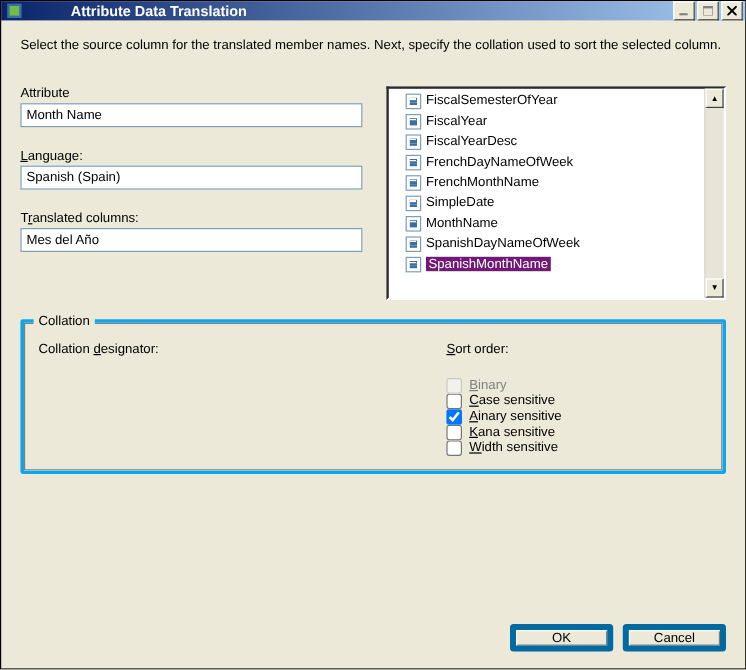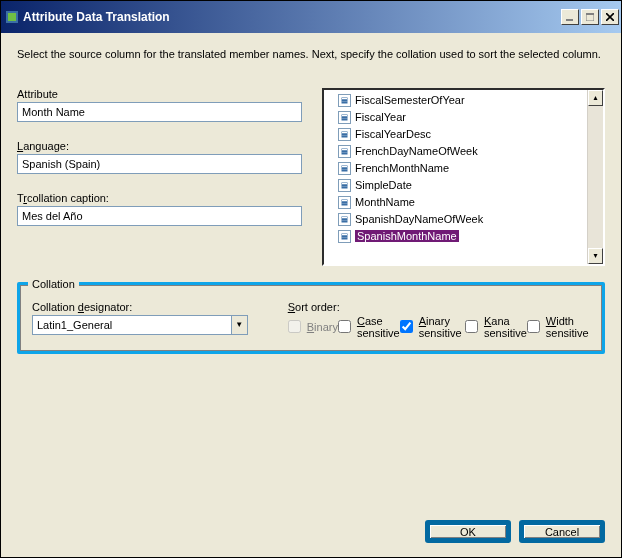--- a/index.html
+++ b/index.html
@@ -15,26 +15,27 @@
   .window {
     border: 1px solid #000;
     width: 622px;
     height: 558px;
     background: #ece9d8;
     display: flex;
     flex-direction: column;
   }
   .titlebar {
     background: linear-gradient(to right, #0a246a, #a6caf0);
-    height: 32px;
+    height: 16px;
     display: flex;
     align-items: center;
     padding: 0 2px 0 4px;
     color: #fff;
     font-weight: bold;
+    gap: 36px;
   }
   .titlebar-icon {
     width: 14px; height: 14px;
     margin-right: 4px;
     display: inline-flex;
     align-items: center;
     justify-content: center;
   }
   .titlebar-text { flex: 1; font-size: 12px; }
   .titlebar-buttons { display: flex; gap: 2px; }
@@ -171,21 +172,21 @@
     background: transparent;
     outline: none;
   }
   .combo-btn {
     width: 16px;
     background: #ece9d8;
     border-left: 1px solid #7f9db9;
     display: flex; align-items:center; justify-content:center;
     font-size: 8px;
   }
-  .checks { display: flex; flex-direction: row; gap: 0; margin-top: 2px;}
+  .checks { display: flex; flex-direction: column; gap: 0; margin-top: 18px;}
   .chk { display: flex; align-items: center; gap: 6px; }
   .chk input { width: 13px; height: 13px; margin:0; }
   .chk.disabled { color: #808080; }
   .footer {
     display: flex;
     justify-content: flex-end;
     gap: 8px;
     padding: 12px 16px 14px 0;
   }
   .btn {
@@ -235,21 +236,21 @@
     <div class="instruction">Select the source column for the translated member names.  Next, specify the collation used to sort the selected column.</div>
 
     <div class="columns">
       <div class="leftcol">
         <div class="field-label">Attribute</div>
         <input class="textbox readonly" readonly="" value="Month Name" style="">
 
         <div class="field-label"><span class="underline">L</span><span>anguage:</span></div>
         <input class="textbox readonly" readonly="" value="Spanish (Spain)" style="">
 
-        <div class="field-label">T<span class="underline">r</span><span>collation caption:</span></div>
+        <div class="field-label">T<span class="underline">r</span><span>anslated columns:</span></div>
         <input class="textbox" value="Mes del Año" style="">
       </div>
 
       <div class="rightcol">
         <div class="listbox-wrap">
           <div class="listbox" id="columns-list">
               <div class="list-item">
                 <span class="ic"></span>
                 <span class="lbl">FiscalSemesterOfYear</span>
               </div>
@@ -293,24 +294,20 @@
           </div>
         </div>
       </div>
     </div>
 
     <div class="groupbox">
       <div class="groupbox-legend">Collation</div>
       <div class="group-cols">
         <div class="group-left">
           <div class="field-label">Collation <span class="underline">d</span><span>esignator:</span></div>
-          <div class="combo">
-            <input readonly="" value="Latin1_General" style="">
-            <div class="combo-btn">▼</div>
-          </div>
         </div>
         <div class="group-right">
           <div class="field-label"><span class="underline">S</span><span>ort order:</span></div>
           <div class="checks">
             <label class="chk disabled">
               <input type="checkbox" disabled="" style="">
               <span><span class="underline">B</span><span>inary</span></span>
             </label>
             <label class="chk">
               <input type="checkbox" style="">

